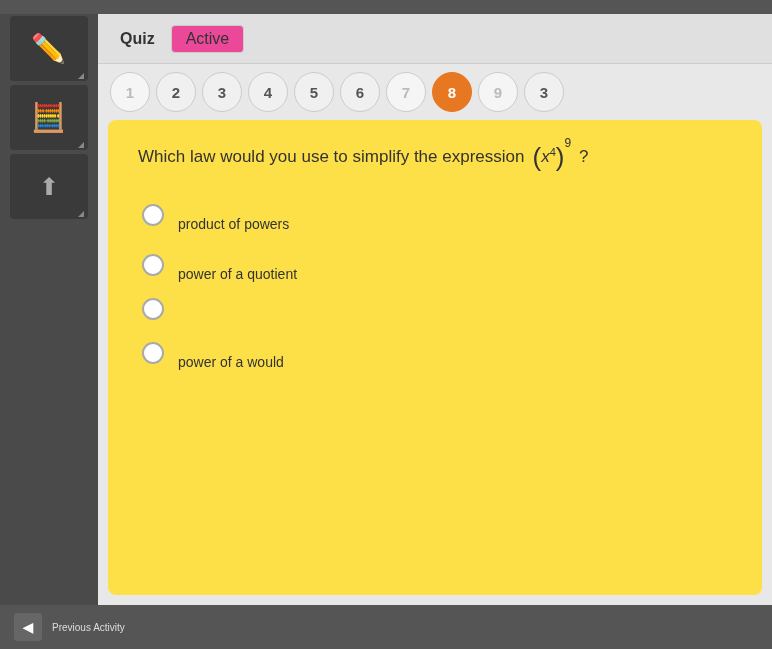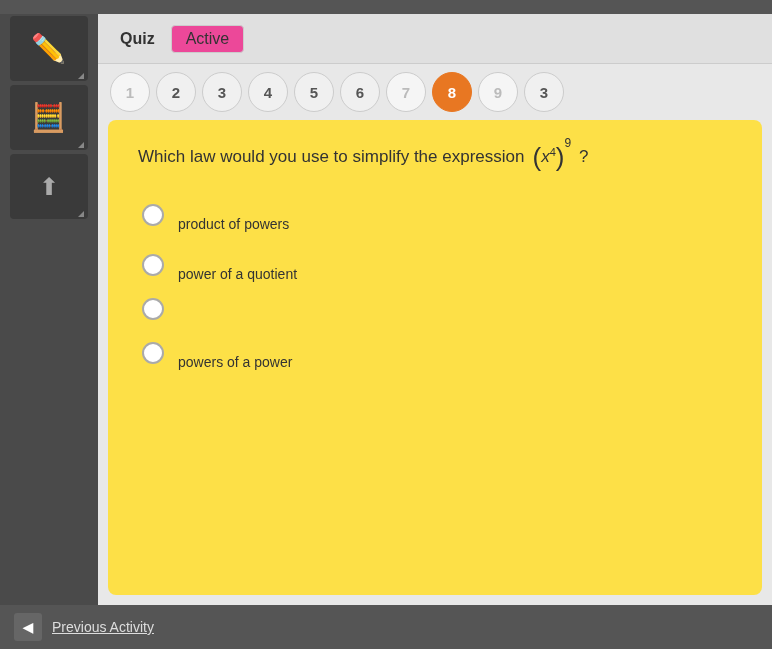--- a/index.html
+++ b/index.html
@@ -246,22 +246,21 @@
       display: flex;
       align-items: center;
       justify-content: center;
       cursor: pointer;
       color: #fff;
       font-size: 14px;
     }
 
     .prev-label {
       color: #ddd;
-      font-size: 14px;
-      text-decoration: underline;
+      font-size: 10px;
     }
   </style>
 </head>
 <body>
 
 <div class="header-bar"></div>
 
 <div class="main-layout">
 
   <div class="sidebar">
@@ -339,21 +338,21 @@
         </div>
         <div class="option-item">
           <div class="radio-circle"></div>
           <span class="option-label">power of a quotient</span>
         </div>
         <div class="option-item">
           <div class="radio-circle"></div>
         </div>
         <div class="option-item">
           <div class="radio-circle"></div>
-          <span class="option-label">powers of a power</span>
+          <span class="option-label">power of a would</span>
         </div>
       </div>
 
     </div>
 
   </div>
 </div>
 
 <div class="bottom-bar">
   <div class="prev-btn">

